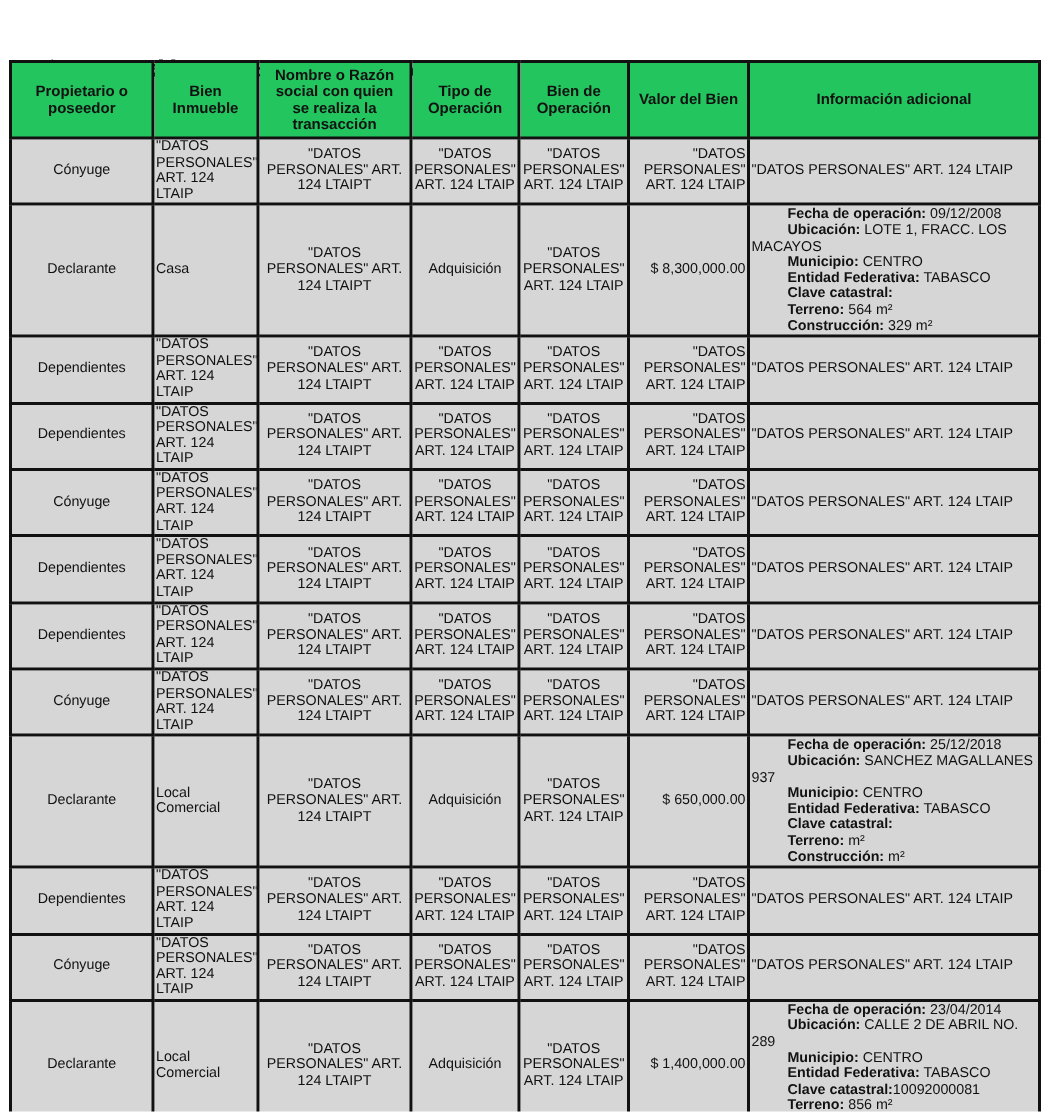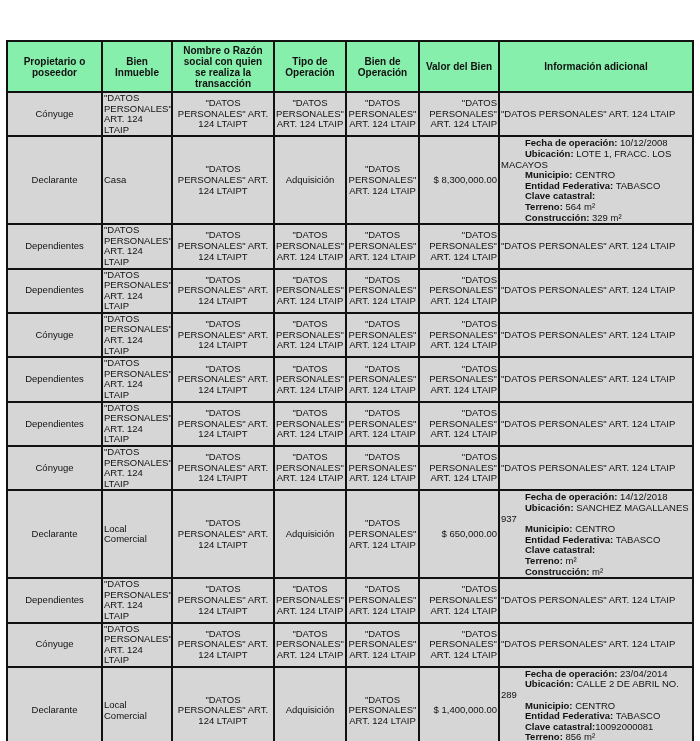--- a/index.html
+++ b/index.html
@@ -1,21 +1,21 @@
 <!DOCTYPE html>
 <html><head>
 <meta charset="utf-8">
 <style>
   html, body { margin: 0; padding: 0; background: #ffffff; }
   body { width: 700px; height: 741px; position: relative; overflow: hidden; font-family: "Liberation Sans", sans-serif; color: #111; }
   .title { position: absolute; left: 6px; top: 6px; font-family: "Liberation Serif", serif; font-weight: bold; font-size: 14px; letter-spacing: 0.1px; margin-top: 32px; }
   .subtitle { position: absolute; left: 6px; top: 39px; font-size: 13px; color: #222; }
   table.grid { position: absolute; left: 6px; top: 40px; border-collapse: collapse; table-layout: fixed; width: 686px; }
   table.grid th, table.grid td { border: 2px solid #111; padding: 0 1px; font-size: 9.5px; line-height: 10.6px; overflow: hidden; }
-  table.grid th { background: #86efac; font-weight: bold; text-align: center; vertical-align: middle; font-size: 10px; line-height: 11px; color: #111; padding: 0 4px; }
+  table.grid th { background: #22c55e; font-weight: bold; text-align: center; vertical-align: middle; font-size: 10px; line-height: 11px; color: #111; padding: 0 4px; }
   table.grid td { background: #d6d6d6; vertical-align: middle; }
   td.c-owner { text-align: center; }
   td.c-bien { text-align: left; vertical-align: top; }
   td.c-bien.mid { vertical-align: middle; }
   td.c-razon { text-align: center; }
   td.c-tipo { text-align: center; }
   td.c-forma { text-align: center; }
   td.c-valor { text-align: right; }
   td.c-info { text-align: left; }
   td.c-info.det { vertical-align: top; padding-top: 1px; }
@@ -64,21 +64,21 @@
         <td class="c-info">"DATOS PERSONALES" ART. 124 LTAIP</td>
       </tr>
       <tr class="h-l">
         <td class="c-owner">Declarante</td>
         <td class="c-bien mid">Casa</td>
         <td class="c-razon">"DATOS PERSONALES" ART. 124 LTAIPT</td>
         <td class="c-tipo">Adquisición</td>
         <td class="c-forma">"DATOS PERSONALES" ART. 124 LTAIP</td>
         <td class="c-valor">$ 8,300,000.00</td>
         <td class="c-info det">
-          <span class="info-line"><b>Fecha de operación:</b><span> 10/12/2008</span></span>
+          <span class="info-line"><b>Fecha de operación:</b><span> 09/12/2008</span></span>
           <span class="info-line"><b>Ubicación:</b><span> LOTE 1, FRACC. LOS MACAYOS</span></span>
           <span class="info-line"><b>Municipio:</b><span> CENTRO</span></span>
           <span class="info-line"><b>Entidad Federativa:</b><span> TABASCO</span></span>
           <span class="info-line"><b>Clave catastral:</b><span></span></span>
           <span class="info-line"><b>Terreno:</b><span> 564 m²</span></span>
           <span class="info-line"><b>Construcción:</b><span> 329 m²</span></span>
         </td>
       </tr>
       <tr class="h-s">
         <td class="c-owner">Dependientes</td>
@@ -135,21 +135,21 @@
         <td class="c-info">"DATOS PERSONALES" ART. 124 LTAIP</td>
       </tr>
       <tr class="h-m">
         <td class="c-owner">Declarante</td>
         <td class="c-bien mid">Local Comercial</td>
         <td class="c-razon">"DATOS PERSONALES" ART. 124 LTAIPT</td>
         <td class="c-tipo">Adquisición</td>
         <td class="c-forma">"DATOS PERSONALES" ART. 124 LTAIP</td>
         <td class="c-valor">$ 650,000.00</td>
         <td class="c-info det">
-          <span class="info-line"><b>Fecha de operación:</b><span> 14/12/2018</span></span>
+          <span class="info-line"><b>Fecha de operación:</b><span> 25/12/2018</span></span>
           <span class="info-line"><b>Ubicación:</b><span> SANCHEZ MAGALLANES 937</span></span>
           <span class="info-line"><b>Municipio:</b><span> CENTRO</span></span>
           <span class="info-line"><b>Entidad Federativa:</b><span> TABASCO</span></span>
           <span class="info-line"><b>Clave catastral:</b><span></span></span>
           <span class="info-line"><b>Terreno:</b><span> m²</span></span>
           <span class="info-line"><b>Construcción:</b><span> m²</span></span>
         </td>
       </tr>
       <tr class="h-s">
         <td class="c-owner">Dependientes</td>

